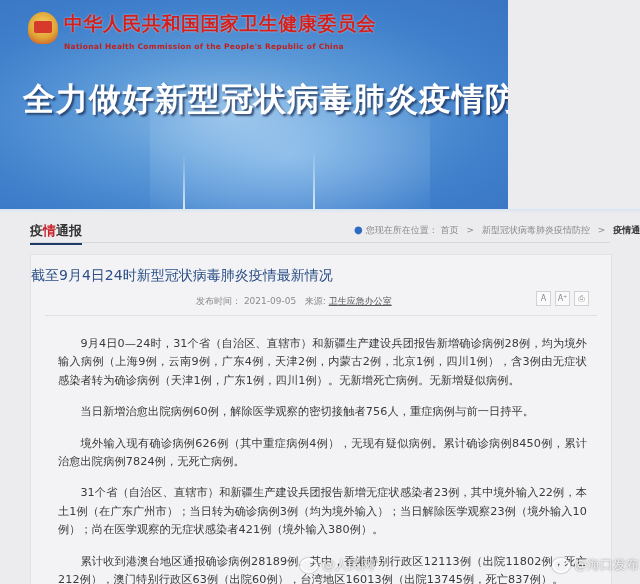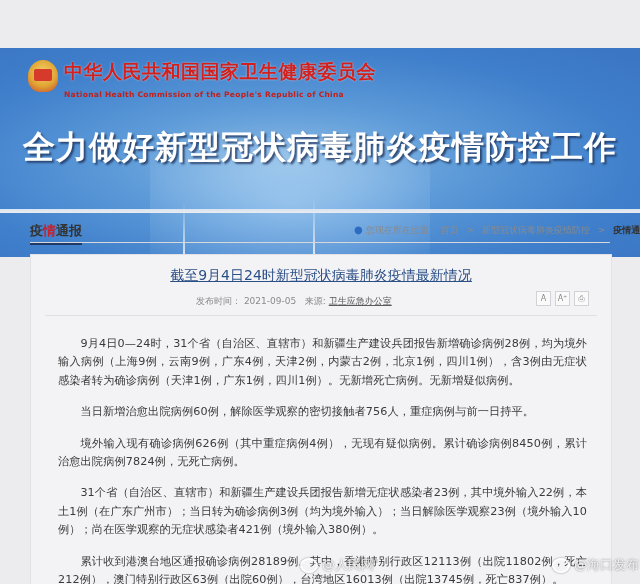--- a/index.html
+++ b/index.html
@@ -1,39 +1,39 @@
 <!DOCTYPE html>
 <html><head>
 <meta charset="utf-8">
 <style>
   html, body { margin:0; padding:0; }
   body { width:640px; height:584px; overflow:hidden; background:#ececef; font-family:"DejaVu Sans", sans-serif; position:relative; }
-  .banner { position:absolute; left:0; top:0; width:640px; height:209px;
-    background: radial-gradient(ellipse at 45% 55%, #8fbde6 0%, #5c9ad8 35%, #3f7fcb 70%, #3a74c2 100%); overflow:hidden;margin-top:48px; }
+  .banner { position:absolute; left:0; top:0; width:508px; height:209px;
+    background: radial-gradient(ellipse at 45% 55%, #8fbde6 0%, #5c9ad8 35%, #3f7fcb 70%, #3a74c2 100%); overflow:hidden; }
   .banner .streak { position:absolute; bottom:0; width:2px; background:linear-gradient(to top, rgba(255,255,255,0.8), rgba(255,255,255,0)); }
   .banner .glow { position:absolute; left:150px; top:90px; width:280px; height:130px; background:radial-gradient(ellipse, rgba(200,230,255,0.45), rgba(200,230,255,0)); }
   .emblem { position:absolute; left:28px; top:12px; width:30px; height:32px; border-radius:50% 50% 40% 40%;
     background:radial-gradient(circle at 50% 40%, #f5d36b 0%, #e0a534 55%, #c9462e 100%); }
   .emblem::after { content:""; position:absolute; left:6px; top:9px; width:18px; height:12px; background:#d63a2a; border-radius:2px; }
   .org-cn { position:absolute; left:64px; top:11px; font-size:19px; font-weight:bold; color:#d4201c; letter-spacing:0.5px; text-shadow:0 0 2px rgba(255,255,255,0.6); }
   .org-en { position:absolute; left:64px; top:42px; font-size:7.5px; color:#c0201c; font-weight:bold; letter-spacing:0.3px; }
   .slogan { position:absolute; left:0; width:640px; top:78px; text-align:center; font-size:32px; font-weight:bold; color:#ffffff; letter-spacing:1px;
     text-shadow:2px 2px 2px rgba(30,50,90,0.8); }
   .banner-bottom { position:absolute; left:0; top:209px; width:640px; height:4px; background:linear-gradient(#d6e4f2, #ececef); }
 
   .section-title { position:absolute; left:30px; top:222px; font-size:13px; font-weight:bold; color:#333; padding-bottom:3px; border-bottom:2px solid #1f3a66; }
   .section-title .accent { color:#c8202a; }
   .breadcrumb { position:absolute; left:310px; top:224px; font-size:9px; color:#8a8a8a; white-space:nowrap;margin-left:44px; }
   .breadcrumb .pin { color:#2e6bc3; font-size:10px; margin-right:3px; }
   .breadcrumb .sep { margin:0 5px; }
   .breadcrumb .current { color:#333; font-weight:bold; }
   .top-rule { position:absolute; left:30px; top:242px; width:580px; height:1px; background:#d8d8dc; }
 
   .article { position:absolute; left:30px; top:254px; width:580px; height:340px; background:#f3f3f5; border:1px solid #e2e2e6; }
-  .article-title { position:absolute; left:0; width:580px; top:12px; text-align:center; font-size:14px; color:#2b4f86;text-decoration:underline; }
+  .article-title { position:absolute; left:0; width:580px; top:12px; font-size:14px; color:#2b4f86; }
   .meta { position:absolute; left:165px; top:40px; font-size:9px; color:#8a8a8a; white-space:nowrap; }
   .meta .source-link { color:#5a5a5a; text-decoration:underline; }
   .tools { position:absolute; right:22px; top:36px; display:flex; gap:4px; }
   .tool { width:13px; height:13px; border:1px solid #d2d2d6; background:#fafafa; font-size:8px; color:#888; text-align:center; line-height:13px; }
   .meta-rule { position:absolute; left:14px; top:60px; width:552px; height:1px; background:#e0e0e4; }
   .body { position:absolute; left:14px; top:67px; width:555px; font-size:11.2px; line-height:18.4px; color:#3a3a3a; letter-spacing:0.1px; }
   .body p { margin:13px; text-indent:2em; text-align:justify; }
 
   .watermark { position:absolute; font-size:13px; color:rgba(255,255,255,0.85); text-shadow:0 0 2px rgba(0,0,0,0.55); white-space:nowrap; }
   .wm-icon { display:inline-block; width:14px; height:11px; border:2px solid rgba(255,255,255,0.9); border-radius:50%; vertical-align:middle; margin-right:4px; box-shadow:0 0 2px rgba(0,0,0,0.5); }

